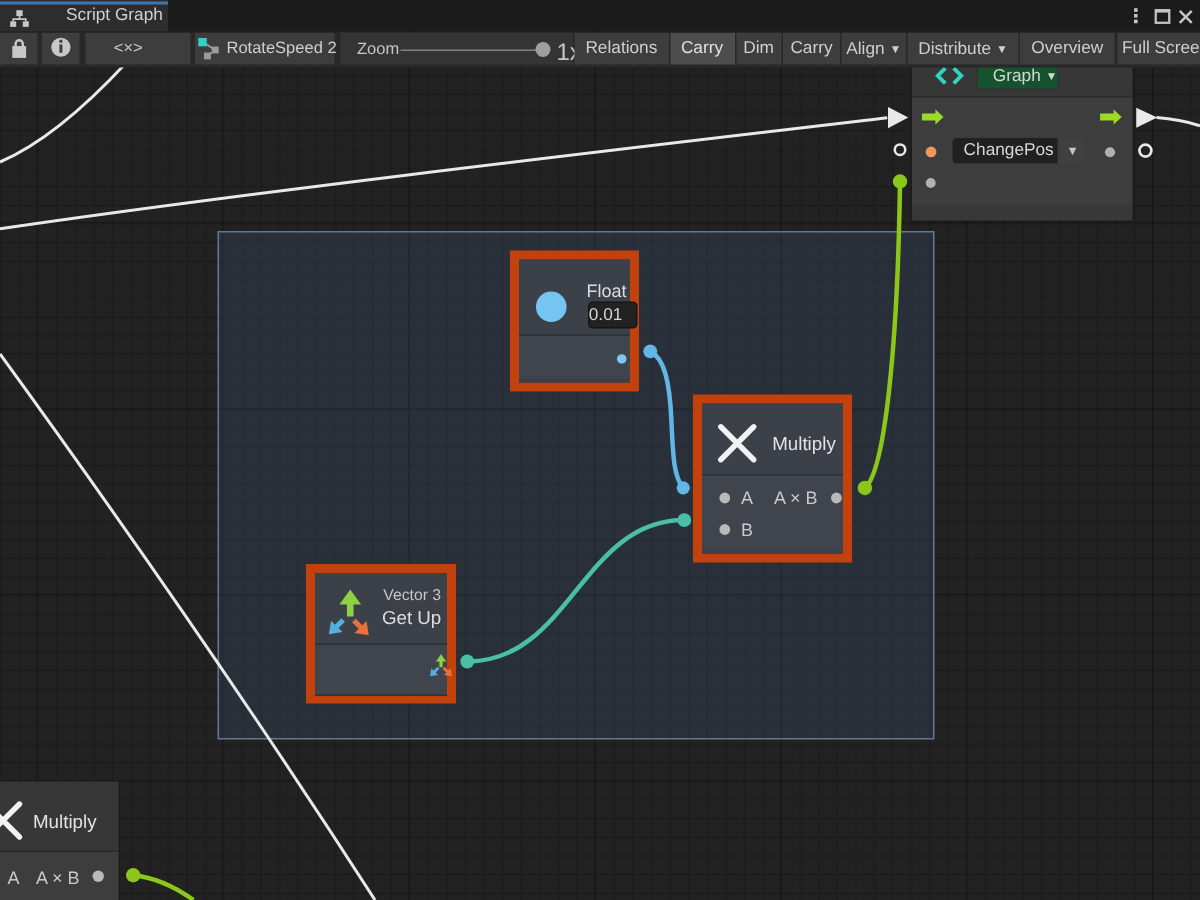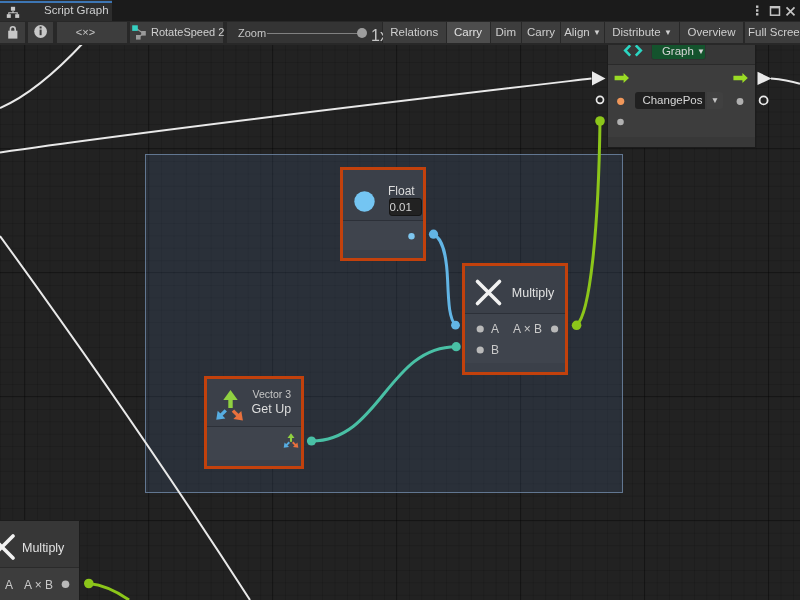--- a/index.html
+++ b/index.html
@@ -14,21 +14,21 @@
   linear-gradient(90deg, rgba(0,0,0,0.32) 1px, transparent 1px),
   linear-gradient(rgba(0,0,0,0.13) 1px, transparent 1px),
   linear-gradient(90deg, rgba(0,0,0,0.13) 1px, transparent 1px);
  background-size:124px 124px,124px 124px,12.4px 12.4px,12.4px 12.4px;
  background-position:24px 24px,24px 24px,0 0,0 0;}
 #selrect{left:144.8px;top:153.8px;width:476px;height:337px;
  background:rgba(72,102,142,0.22);border:1px solid rgba(136,166,205,0.6);}
 
 .node{position:absolute;box-sizing:border-box;}
 .node .hdr,.node .bdy,.node .ftr{position:absolute;left:0;right:0;}
-.sel{border:3px solid #c2410c;}
+.sel{border:6px solid #c2410c;}
 .unsel{border:1px solid #1c1c1c;}
 .sel .hdr{background:#3b4049;}
 .sel .bdy{background:#3f444d;border-top:1px solid #2c3038;border-bottom:1px solid #2c3038;}
 .sel .ftr{background:#3b4049;}
 .unsel .hdr{background:#373737;}
 .unsel .bdy{background:#3d3d3d;border-top:1px solid #2a2a2a;border-bottom:1px solid #2a2a2a;}
 .unsel .ftr{background:#383838;}
 .t{position:absolute;color:#d8d8d8;white-space:nowrap;}
 
 #tabbar{left:0;top:0;width:800px;height:21px;background:#1b1b1b;z-index:50;}

